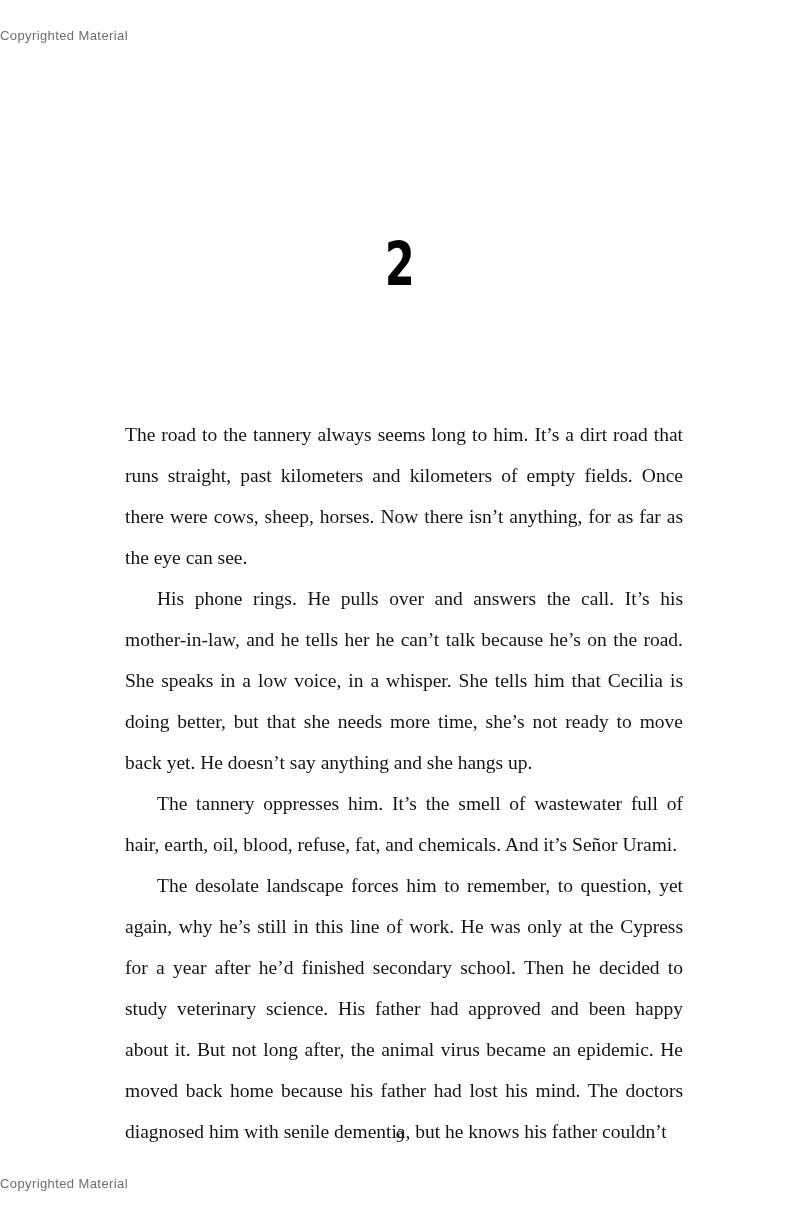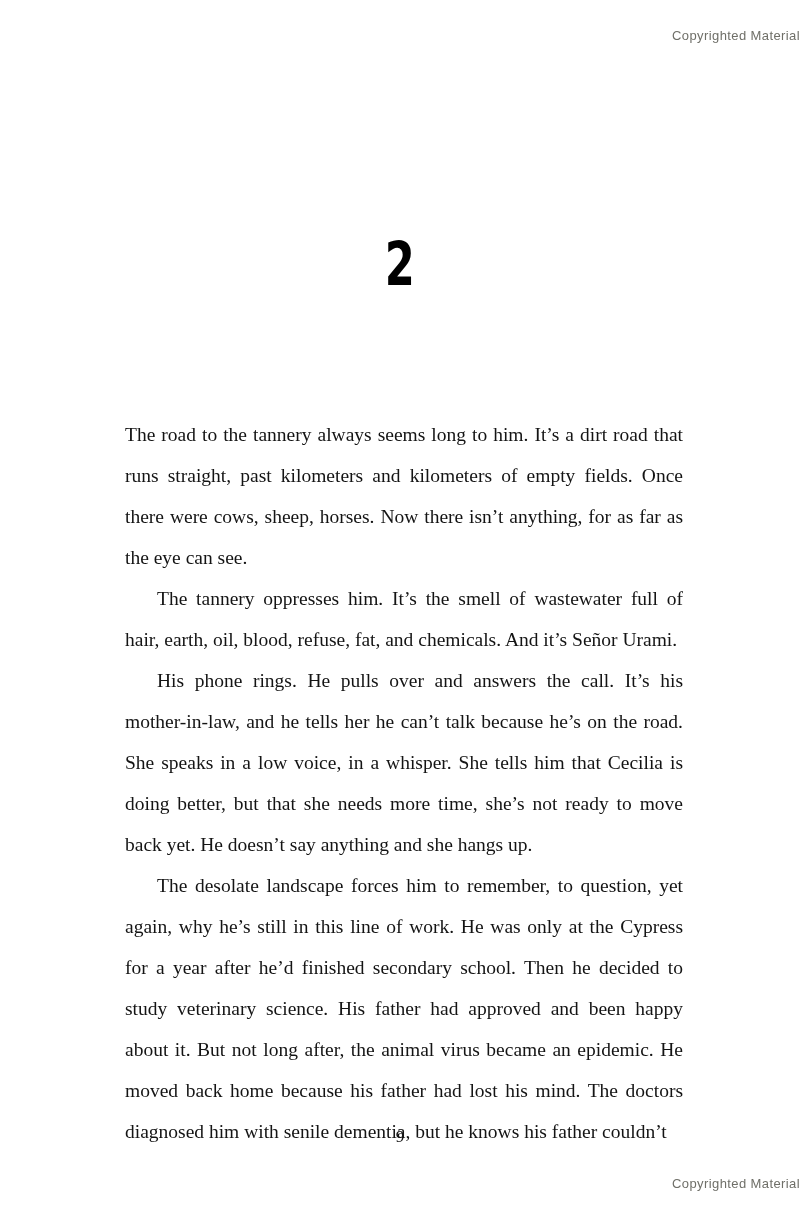--- a/index.html
+++ b/index.html
@@ -10,21 +10,21 @@
     width: 800px;
     height: 1218px;
     background: #ffffff;
     overflow: hidden;
   }
 
   .copyright {
     position: absolute;
     left: 0;
     width: 100%;
-    text-align: right;
+    text-align: left;
     font-family: "Liberation Sans", sans-serif;
     font-size: 13px;
     letter-spacing: 0.4px;
     color: #6f6f68;
   }
   .copyright.top { top: 28px; }
   .copyright.bottom { top: 1176px; }
 
   .chapter-number {
     position: absolute;
@@ -75,22 +75,22 @@
 <div class="page">
 
   <div class="copyright top">Copyrighted Material</div>
 
   <div class="chapter-number">
     <span class="numeral">2</span>
   </div>
 
   <div class="body-block">
     <p>The road to the tannery always seems long to him. It’s a dirt road that runs straight, past kilometers and kilometers of empty fields. Once there were cows, sheep, horses. Now there isn’t anything, for as far as the eye can see.</p>
+    <p class="indent">His phone rings. He pulls over and answers the call. It’s his mother-in-law, and he tells her he can’t talk because he’s on the road. She speaks in a low voice, in a whisper. She tells him that Cecilia is doing better, but that she needs more time, she’s not ready to move back yet. He doesn’t say anything and she hangs up.</p>
     <p class="indent">The tannery oppresses him. It’s the smell of wastewater full of hair, earth, oil, blood, refuse, fat, and chemicals. And it’s Señor Urami.</p>
-    <p class="indent">His phone rings. He pulls over and answers the call. It’s his mother-in-law, and he tells her he can’t talk because he’s on the road. She speaks in a low voice, in a whisper. She tells him that Cecilia is doing better, but that she needs more time, she’s not ready to move back yet. He doesn’t say anything and she hangs up.</p>
     <p class="indent">The desolate landscape forces him to remember, to question, yet again, why he’s still in this line of work. He was only at the Cypress for a year after he’d finished secondary school. Then he decided to study veterinary science. His father had approved and been happy about it. But not long after, the animal virus became an epidemic. He moved back home because his father had lost his mind. The doctors diagnosed him with senile dementia, but he knows his father couldn’t</p>
   </div>
 
   <div class="page-number">9</div>
 
   <div class="copyright bottom">Copyrighted Material</div>
 
 </div>
 
 </body></html>

